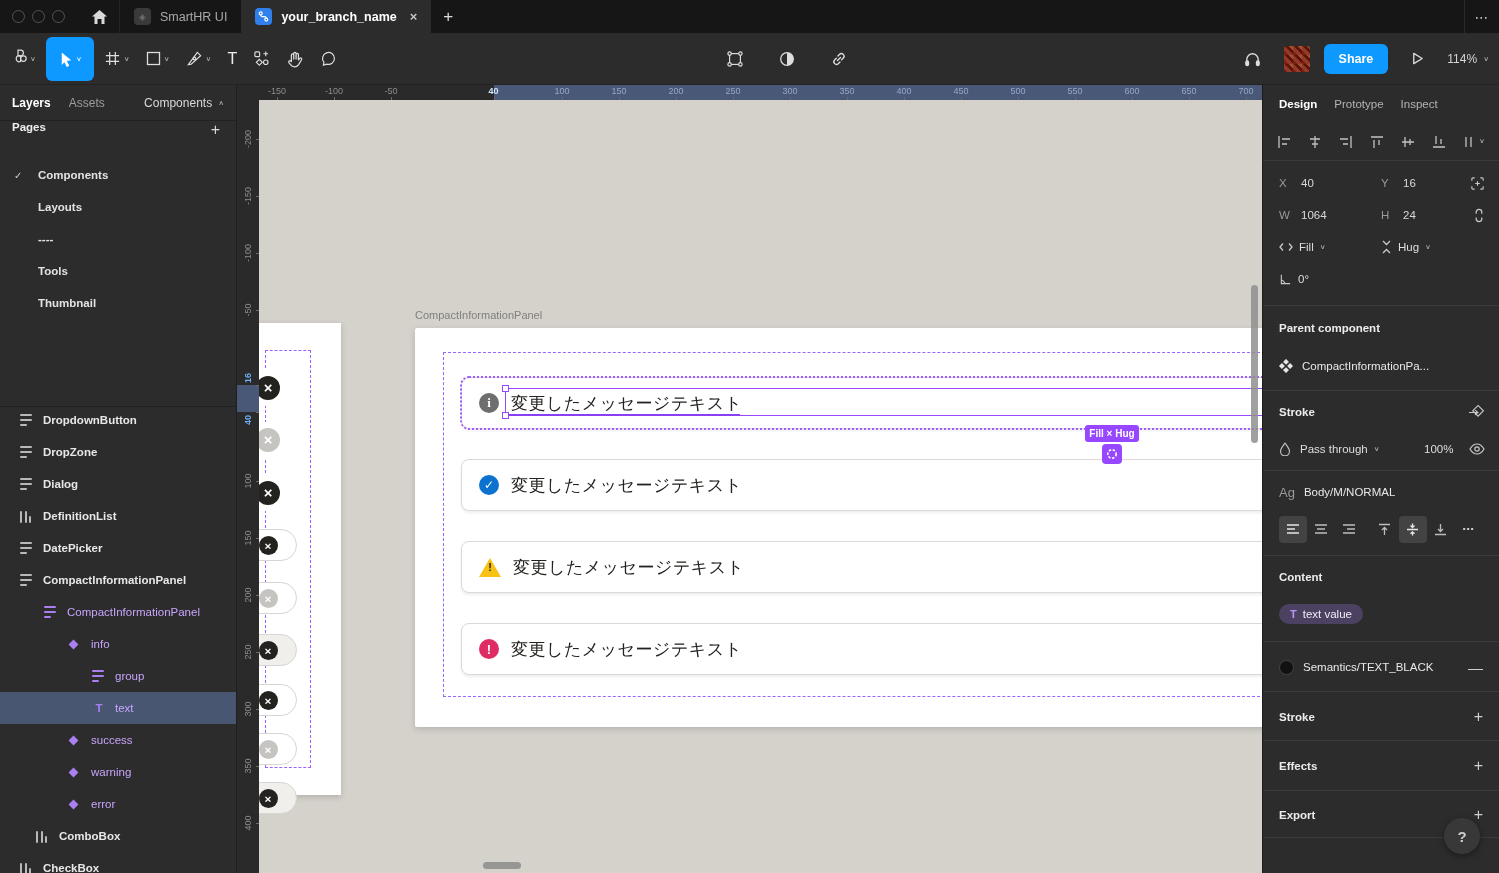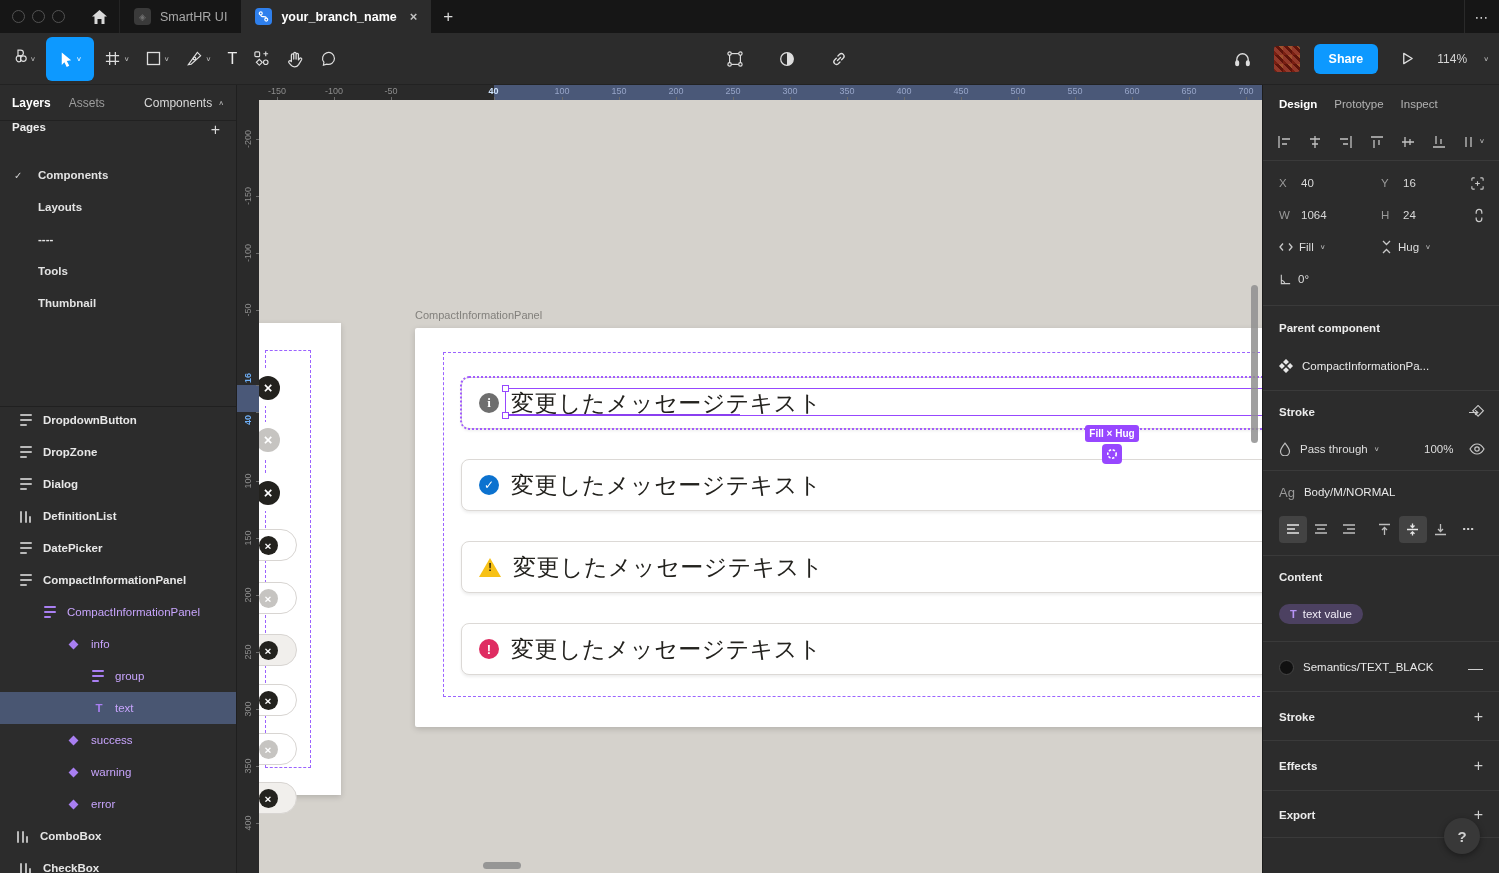--- a/index.html
+++ b/index.html
@@ -24,21 +24,21 @@
   
   .toolbar{position:absolute;left:0;top:33px;width:1499px;height:52px;background:#2c2c2c;display:flex;align-items:center;border-bottom:1px solid #222;}
   .tool{height:44px;display:flex;align-items:center;justify-content:center;gap:3px;padding:0 8px;border-radius:6px;color:#e2e2e2;}
   .tool.selected{background:#0d99ff;margin:0 2px;width:48px;}
   .chev{font-size:8px;color:#b5b5b5;transform:scaleY(.8);}
   .t-mid{position:absolute;left:718px;display:flex;gap:18px;align-items:center;}
   .t-right{position:absolute;right:10px;display:flex;gap:14px;align-items:center;justify-content:flex-end;}
   .avatar{width:26px;height:26px;border-radius:3px;background:
     linear-gradient(45deg,#7a1f12 25%,#93392a 25%,#93392a 50%,#5e140b 50%,#5e140b 75%,#a0522d 75%);background-size:9px 9px;}
   .share-btn{background:#0d99ff;color:#fff;font-size:12.5px;font-weight:600;border:none;border-radius:6px;padding:8px 15px;}
-  .zoom-ctl{color:#d6d6d6;font-size:12px;display:flex;gap:16px;align-items:center;}
+  .zoom-ctl{color:#d6d6d6;font-size:12px;display:flex;gap:6px;align-items:center;}
 
   
   .sidebar{position:absolute;left:0;top:85px;width:237px;height:788px;background:#2c2c2c;border-right:1px solid #1f1f1f;overflow:hidden;}
   .s-tabs{height:36px;display:flex;align-items:center;padding:0 12px;border-bottom:1px solid #212121;font-size:12px;}
   .s-tab{margin-right:18px;color:#9d9d9d;}
   .s-tab.active{color:#fff;font-weight:700;}
   .s-mode{margin-left:auto;color:#d9d9d9;display:flex;gap:6px;align-items:center;font-size:12px;}
   .pages-hd{height:38px;display:flex;align-items:flex-start;padding:0 12px;font-size:11.5px;font-weight:700;color:#ededed;}
   .pages-add{margin-left:auto;font-size:16px;font-weight:400;color:#d8d8d8;padding-right:4px;}
   .page-row{height:32px;display:flex;align-items:center;font-size:11.5px;font-weight:600;color:#e3e3e3;}
@@ -79,21 +79,21 @@
   .frameB{position:absolute;left:156px;top:228px;width:860px;height:399px;background:#fff;box-shadow:0 2px 6px rgba(0,0,0,.16);border-radius:2px;}
   .frame-label{position:absolute;left:156px;top:209px;font-size:11px;color:#82807c;}
   .dashedA{position:absolute;left:6px;top:250px;width:46px;height:418px;border:1.5px dashed #9b63ff;}
   .dashedB{position:absolute;left:184px;top:252px;width:832px;height:345px;border:1.5px dashed #9b63ff;}
   .pill{position:absolute;left:-20px;width:58px;border:1px solid #d8d5d2;border-radius:99px;background:#fff;display:flex;align-items:center;justify-content:center;}
   .pill.bare{border-color:transparent;}
   .pill.hov{background:#f1efec;}
   .pill .x{border-radius:50%;background:#23221e;color:#fff;display:flex;align-items:center;justify-content:center;font-weight:700;}
   .pill.dis .x{background:#c6c4c1;}
   .card{position:absolute;left:202px;width:812px;height:52px;background:#fff;border:1px solid #dcd9d6;border-radius:8px;box-shadow:0 2px 3px rgba(0,0,0,.07);display:flex;align-items:center;padding-left:17px;}
-  .card .msg{margin-left:12px;font-size:23px;color:#23221e;letter-spacing:.5px;}
+  .card .msg{margin-left:12px;font-size:17px;color:#23221e;letter-spacing:.5px;}
   .cicon{width:20px;height:20px;border-radius:50%;color:#fff;display:flex;align-items:center;justify-content:center;flex:none;}
   .cicon.info{background:#6e6e6e;font-family:"Liberation Serif","DejaVu Serif",serif;font-weight:700;font-size:13px;}
   .cicon.success{background:#0c72cf;font-size:12px;font-weight:700;}
   .cicon.error{background:#df2c62;font-size:13px;font-weight:700;}
   .tri-wrap{position:relative;width:22px;height:20px;flex:none;}
   .tri{position:absolute;left:0;top:1px;width:22px;height:19px;background:#f7c116;clip-path:polygon(50% 0,100% 100%,0 100%);}
   .tri-ex{position:absolute;left:0;top:4px;width:22px;text-align:center;font-size:11px;font-weight:800;color:#272010;}
   .sel-dotted{position:absolute;inset:-2px;border:2px dotted #a25bff;border-radius:9px;pointer-events:none;}
   .sel-rect{position:absolute;left:246px;top:288px;width:768px;height:28px;border:1px solid #9747ff;}
   .handle{position:absolute;width:7px;height:7px;background:#fff;border:1px solid #9747ff;}
@@ -388,21 +388,21 @@
             <b></b>
           </span>
           <span class="llabel">warning</span>
         </div>
         <div class="lrow purple" style="top: 381px; padding-left: 68px;">
           <span class="ic dia">
             <b></b>
           </span>
           <span class="llabel">error</span>
         </div>
-        <div class="lrow" style="top: 413px; padding-left: 17px;">
+        <div class="lrow" style="top: 413px; padding-left: 36px;">
           <span class="ic alh">
             <b></b>
             <b></b>
             <b></b>
           </span>
           <span class="llabel">ComboBox</span>
         </div>
         <div class="lrow" style="top: 445px; padding-left: 20px;">
           <span class="ic alh">
             <b></b>

